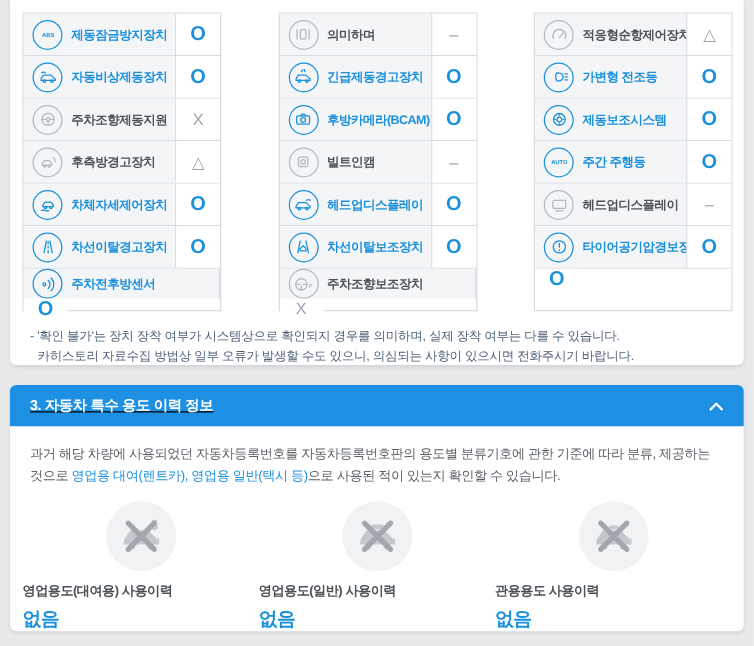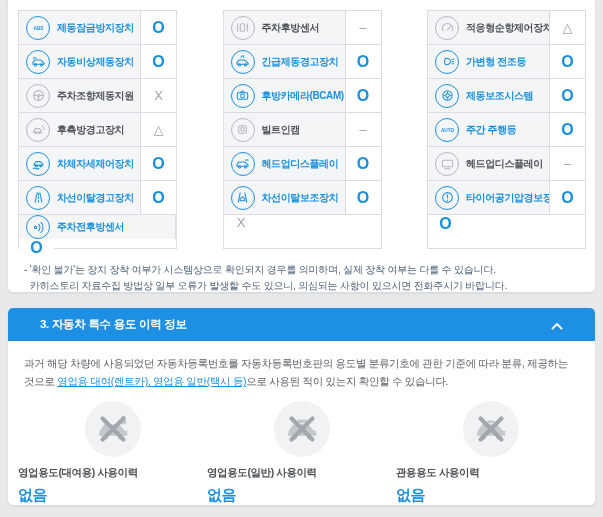--- a/index.html
+++ b/index.html
@@ -26,24 +26,24 @@
     font-weight:800;font-size:16px;color:var(--accent);}
   .ft-row.inactive .ft-icon{color:#b3b9bf;}
   .ft-row.inactive .ft-label{color:#4d5359;}
   .ft-row.inactive .ft-status{color:#9aa2ad;font-weight:400;font-size:13px;}
 
   
   .notes{margin:13px 16px 0;font-size:10px;line-height:1.6;color:#4b5f76;letter-spacing:-0.2px;}
   .notes .note-line2{padding-left:6px;}
 
   
-  .s3-header{height:33px;background:#1e90e4;border-radius:5px 5px 0 0;display:flex;align-items:center;justify-content:space-between;padding:0 32px;cursor:pointer;}
+  .s3-header{height:33px;background:#1e90e4;border-radius:5px 5px 0 0;display:flex;align-items:center;justify-content:space-between;padding:0 16px;cursor:pointer;text-decoration:underline;}
   .s3-title{font-size:11.5px;font-weight:bold;color:#fff;letter-spacing:-0.3px;}
   .s3-desc{padding:13px 16px 0;font-size:10.5px;line-height:1.75;color:#5a6066;letter-spacing:-0.3px;}
-  .s3-desc .hl{color:var(--accent);text-decoration:underline;}
+  .s3-desc .hl{color:var(--accent);}
   .usage-list{display:flex;margin-top:10px;padding:0 10px;}
   .usage-item{flex:1;text-align:left;}
   .usage-icon{width:56px;height:56px;border-radius:50%;background:#f1f2f4;margin:0 auto;display:flex;align-items:center;justify-content:center;}
   .usage-icon svg{width:38px;height:38px;display:block;}
   .usage-label{margin-top:9px;font-size:10.5px;font-weight:bold;color:#4d5257;letter-spacing:-0.4px;}
   .usage-value{margin-top:6px;font-size:15px;font-weight:800;color:var(--accent);letter-spacing:-0.5px;}
 </style>
 </head>
 <body>
 
@@ -142,21 +142,21 @@
       </div>
       <div class="ft-table">
         <div class="ft-row inactive">
           <div class="ft-cell-label">
             <span class="ft-icon">
               <svg viewBox="0 0 16 16" fill="none" stroke="currentColor" stroke-width="1.1" stroke-linecap="round" stroke-linejoin="round">
                 <rect x="5.6" y="4" width="4.8" height="8" rx="1.6"></rect>
                 <path d="M2.8 4 v8 M13.2 4 v8"></path>
               </svg>
             </span>
-            <span class="ft-label">주차후방센서</span>
+            <span class="ft-label">의미하며</span>
           </div>
           <div class="ft-status">–</div>
         </div>
         <div class="ft-row">
           <div class="ft-cell-label">
             <span class="ft-icon">
               <svg viewBox="0 0 16 16" fill="none" stroke="currentColor" stroke-width="1.1" stroke-linecap="round" stroke-linejoin="round">
                 <path d="M2 9.5 L4 6.5 H10.5 L13.5 9.5 H14 V11 H2 Z"></path>
                 <circle cx="4.8" cy="11.6" r="1.1"></circle>
                 <circle cx="11.2" cy="11.6" r="1.1"></circle>
@@ -212,20 +212,30 @@
               <svg viewBox="0 0 16 16" fill="none" stroke="currentColor" stroke-width="1.1" stroke-linecap="round" stroke-linejoin="round">
                 <path d="M3.5 13 L5.5 3 M12.5 13 L10.5 3"></path>
                 <path d="M5.5 9.5 L8 7 L10.5 9.5 V11.5 H5.5 Z"></path>
               </svg>
             </span>
             <span class="ft-label">차선이탈보조장치</span>
           </div>
           <div class="ft-status">O</div>
         </div>
         <div class="ft-row inactive">
+          <div class="ft-cell-label">
+            <span class="ft-icon">
+              <svg viewBox="0 0 16 16" fill="none" stroke="currentColor" stroke-width="1.1" stroke-linecap="round" stroke-linejoin="round">
+                <circle cx="6.5" cy="8" r="4.8"></circle>
+                <path d="M1.7 8 h3.4 M8.2 8 h3 M6.5 9.3 v3.5"></path>
+                <text x="12.8" y="11" font-size="5" fill="currentColor" stroke="none" font-weight="bold">P</text>
+              </svg>
+            </span>
+            <span class="ft-label">주차조향보조장치</span>
+          </div>
           <div class="ft-status">X</div>
         </div>
       </div>
       <div class="ft-table">
         <div class="ft-row inactive">
           <div class="ft-cell-label">
             <span class="ft-icon">
               <svg viewBox="0 0 16 16" fill="none" stroke="currentColor" stroke-width="1.1" stroke-linecap="round" stroke-linejoin="round">
                 <path d="M3 11.5 a5.5 5.5 0 1 1 10 0"></path>
                 <path d="M8 10.5 L11 7"></path>

